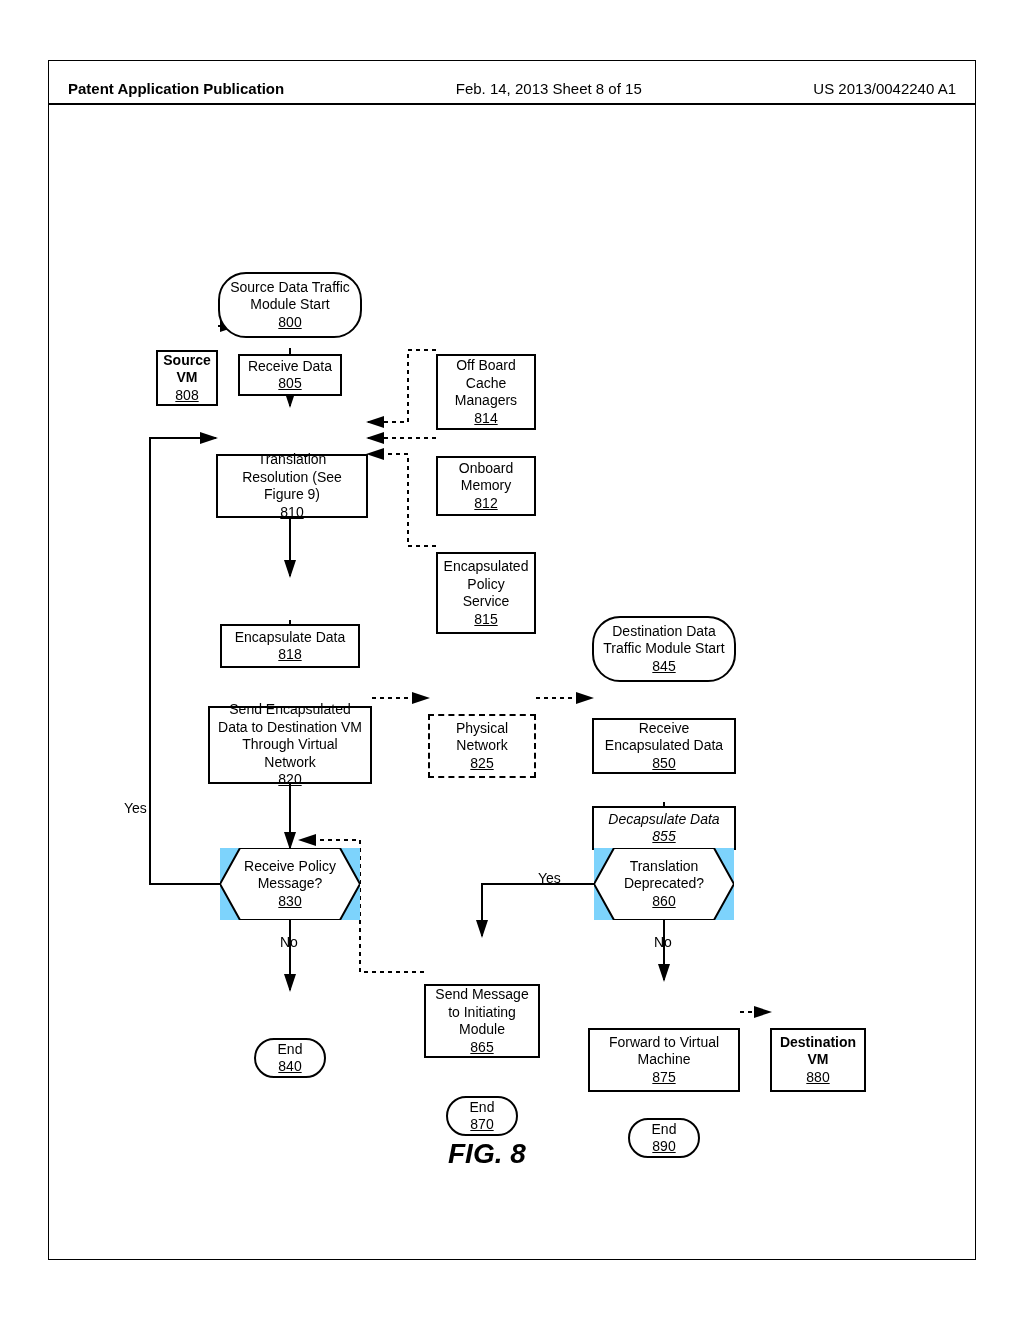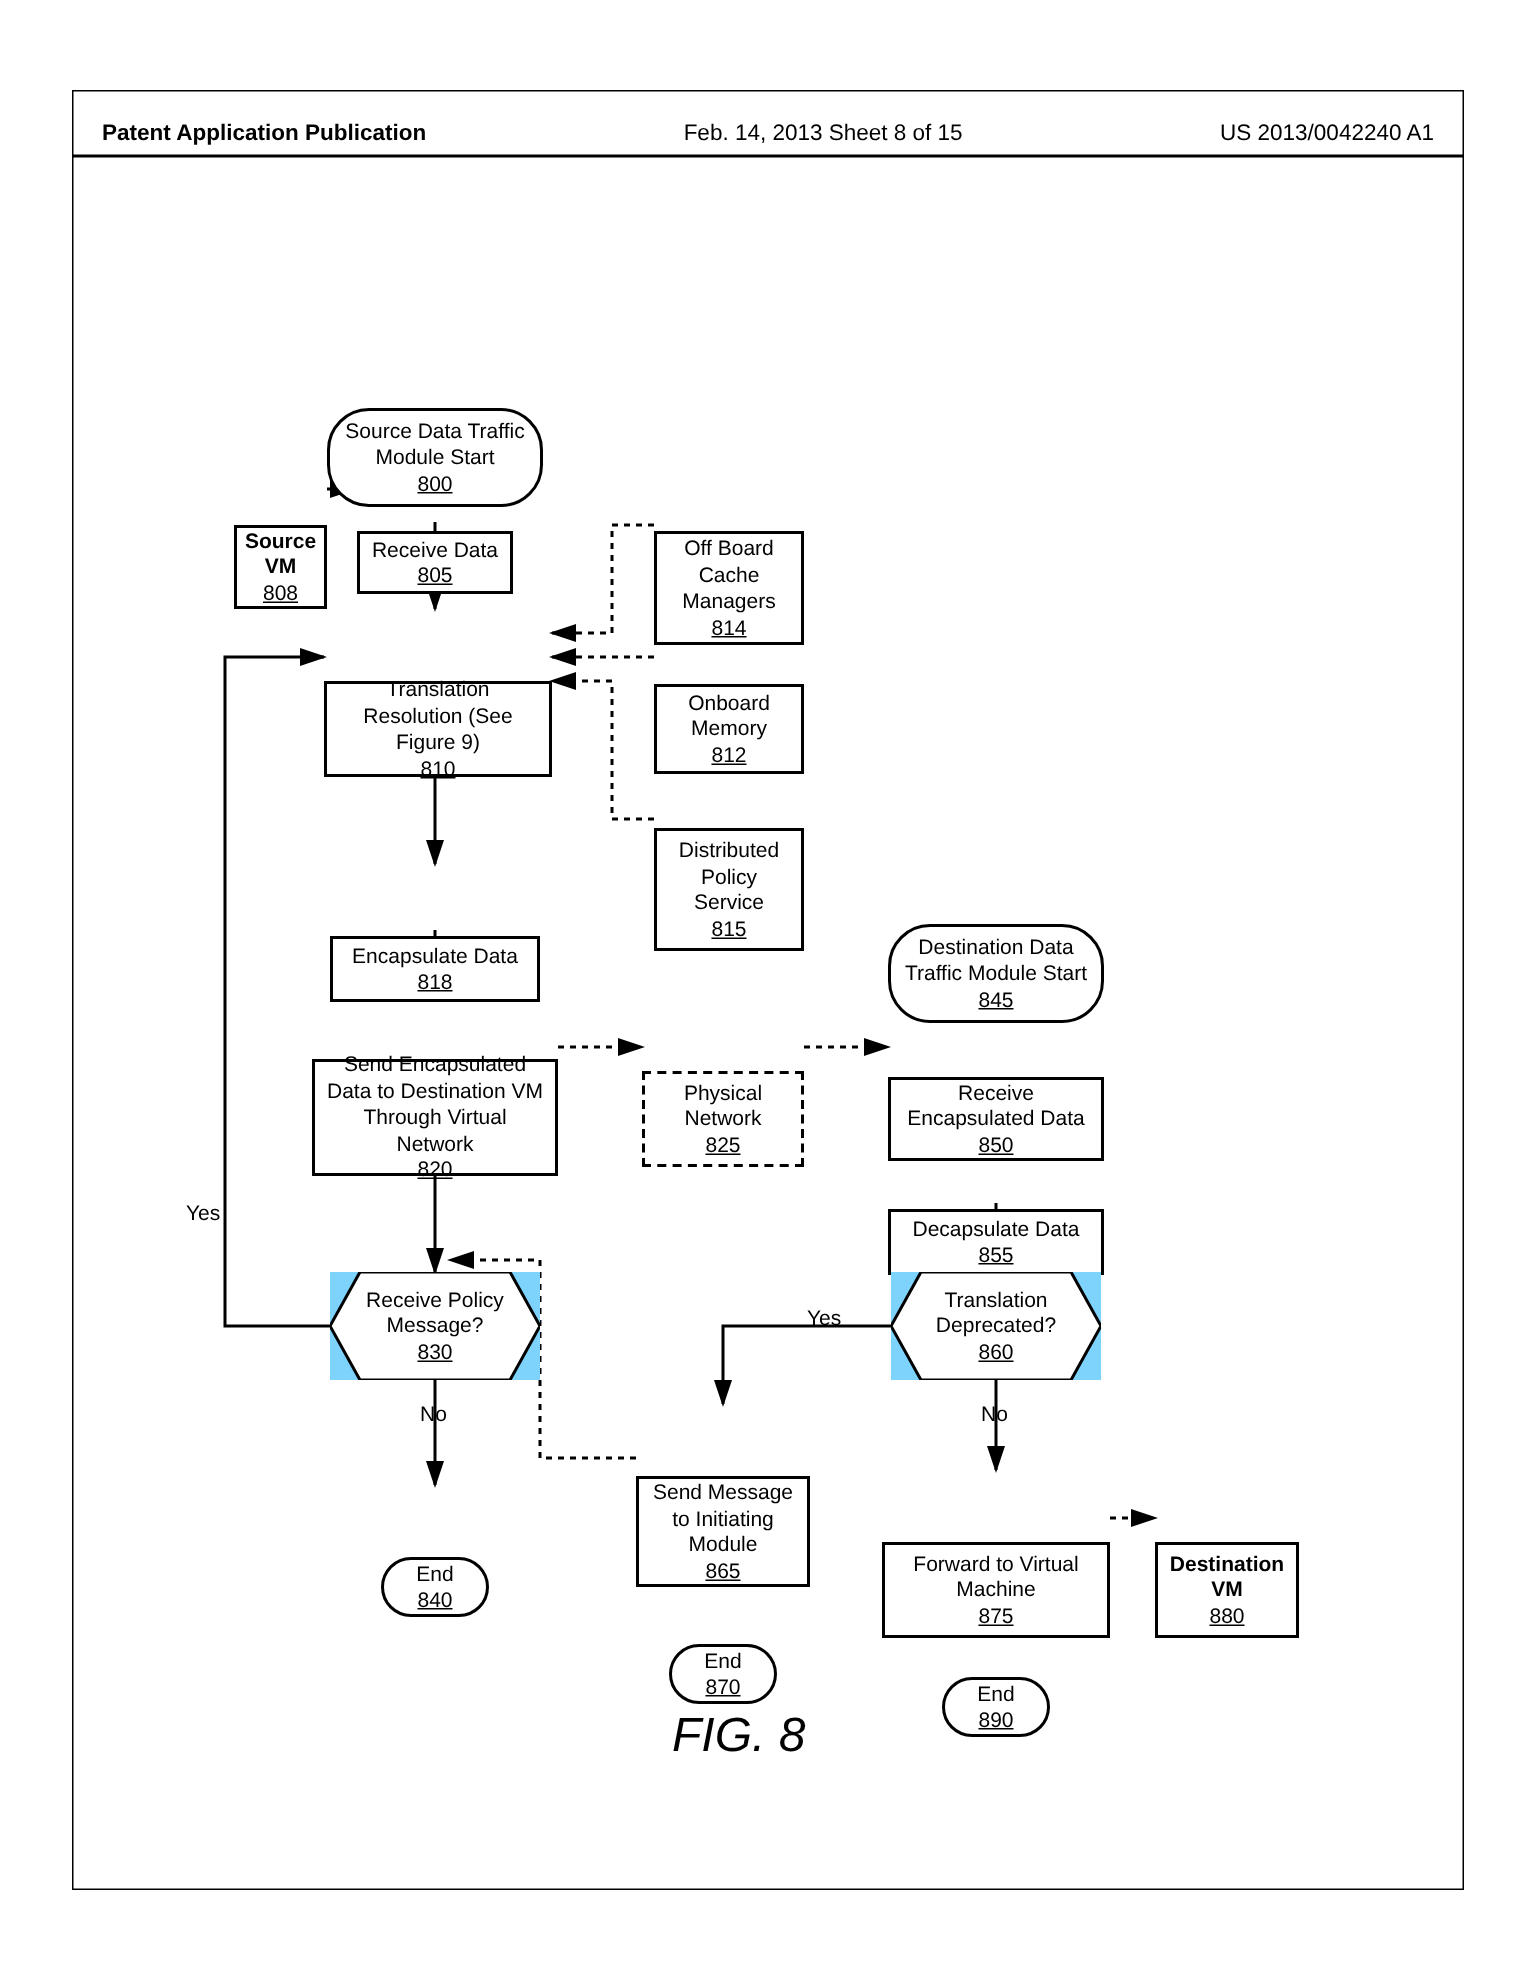--- a/index.html
+++ b/index.html
@@ -85,22 +85,22 @@
     z-index: 2;
   }
 
   .label-abs {
     position: absolute;
     font-size: 14px;
   }
 
   .fig-caption {
     position: absolute;
-    font-size: 32px;
-    font-weight: normal;
+    font-size: 28px;
+    font-weight: bold;
     font-style: italic;
   }
 
   svg.wires {
     position: absolute;
     left: 0; top: 0;
     width: 928px;
     height: 1120px;
     pointer-events: none;
   }
@@ -188,21 +188,21 @@
   <div>Translation Resolution (See Figure 9)</div>
   <div class="ref">810</div>
 </div>
 
 <div class="node" style="left:388px; top:298px; width:100px; height:60px;">
   <div>Onboard Memory</div>
   <div class="ref">812</div>
 </div>
 
 <div class="node" style="left:388px; top:394px; width:100px; height:82px;">
-  <div>Distributed Policy Service</div>
+  <div>Encapsulated Policy Service</div>
   <div class="ref">815</div>
 </div>
 
 <div class="node" style="left:172px; top:466px; width:140px; height:44px;">
   <div>Encapsulate Data</div>
   <div class="ref">818</div>
 </div>
 
 <div class="node stadium" style="left:544px; top:458px; width:144px; height:66px;">
   <div>Destination Data Traffic Module Start</div>
@@ -217,21 +217,21 @@
 <div class="node dashed" style="left:380px; top:556px; width:108px; height:64px;">
   <div>Physical Network</div>
   <div class="ref">825</div>
 </div>
 
 <div class="node" style="left:544px; top:560px; width:144px; height:56px;">
   <div>Receive Encapsulated Data</div>
   <div class="ref">850</div>
 </div>
 
-<div class="node" style="left:544px; top:648px; width:144px; height:44px;">
+<div class="node" style="left:544px; top:648px; width:144px; height:44px;font-style:italic;">
   <div>Decapsulate Data</div>
   <div class="ref">855</div>
 </div>
 
 <div class="decision" style="left:172px; top:738px; width:140px; height:72px;">
   <svg viewBox="0 0 140 72" preserveAspectRatio="none">
         <polygon points="20,0 120,0 140,36 120,72 20,72 0,36" fill="#fff" stroke="#000" stroke-width="2"></polygon>
       </svg>
   <div class="dcontent">
     <div>Receive Policy Message?</div>

